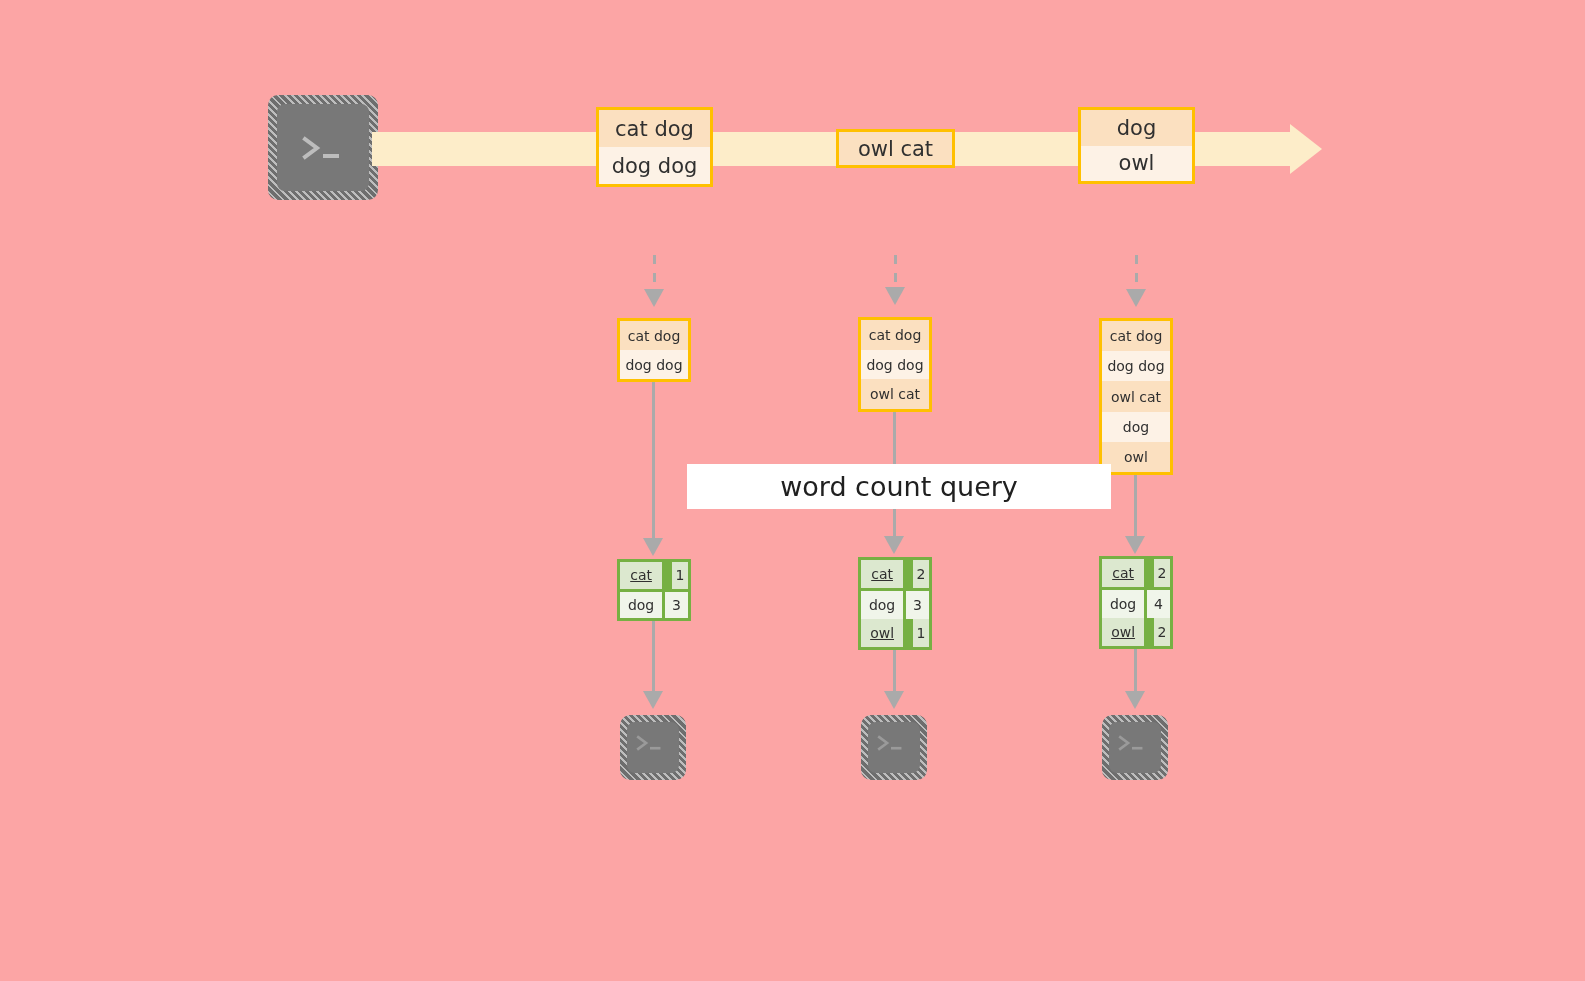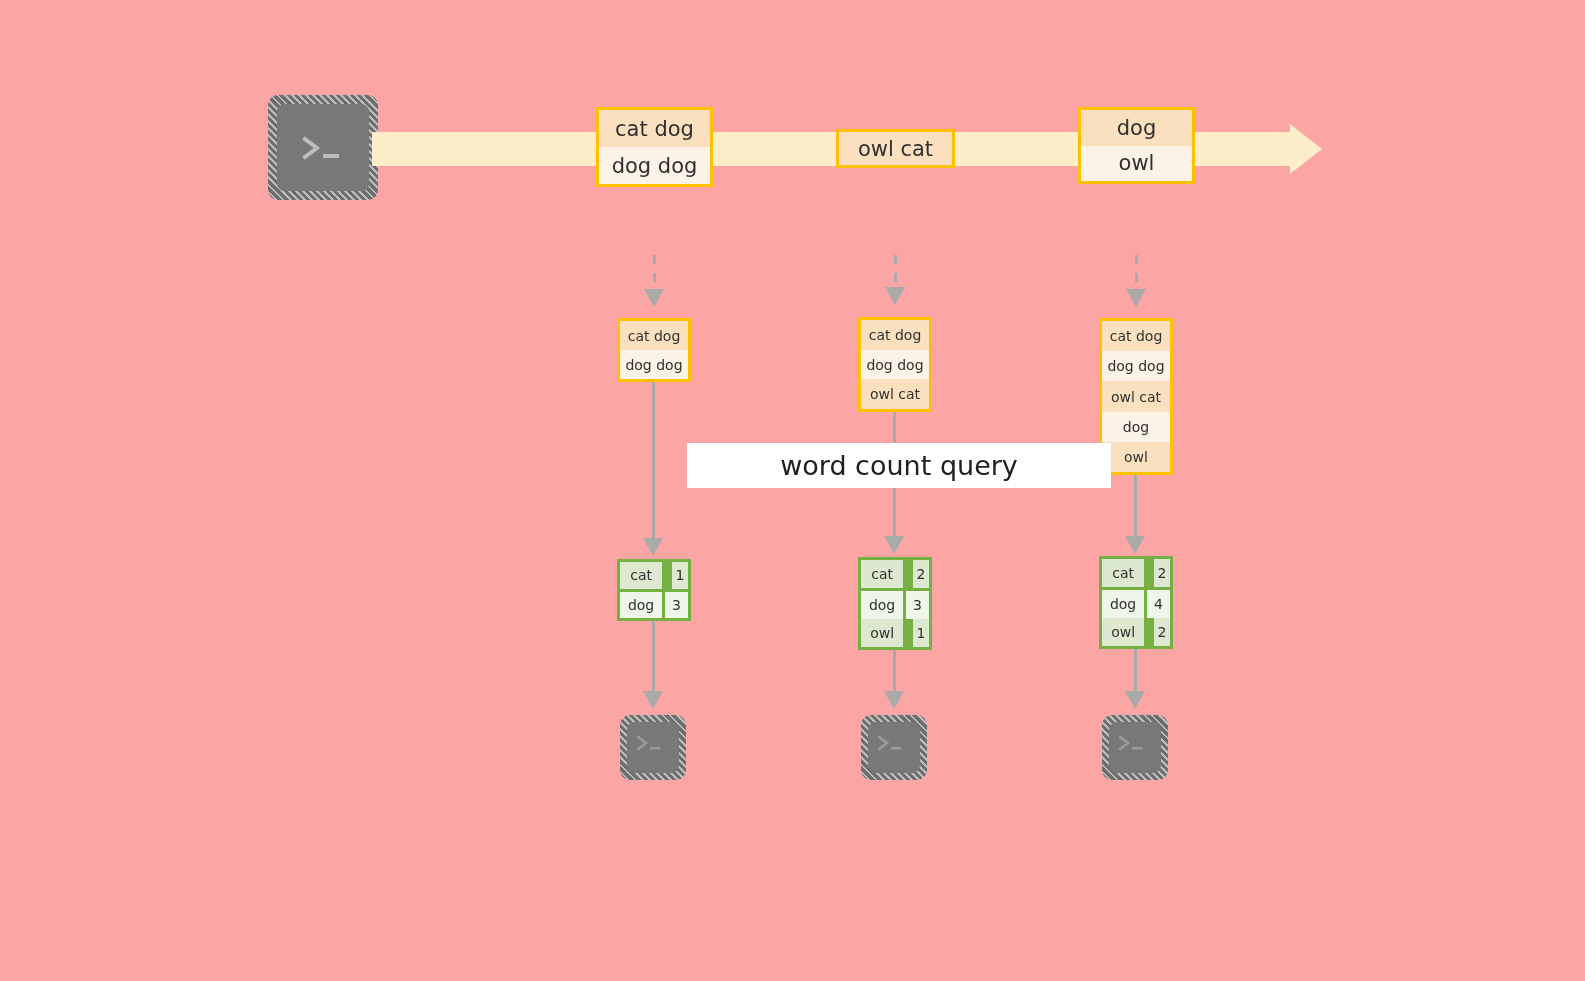--- a/index.html
+++ b/index.html
@@ -91,21 +91,21 @@
     align-items: center;
     justify-content: center;
     color: #303030;
     box-sizing: border-box;
     white-space: nowrap;
   }
   .gtable .gcell.word { flex: 0 0 62%; }
   .gtable .gcell.num  { flex: 1 1 auto; }
   .gtable .grow.dark  .gcell { background: #DCE8CF; }
   .gtable .grow.light .gcell { background: #F0F5EA; }
-  .gtable .grow.dark  .gcell.word { margin-right: 10px; }
+  .gtable .grow.dark  .gcell.word { margin-right: 10px; text-decoration: underline; }
   .gtable .grow.light .gcell.word { margin-right: 3px; }
   .gtable .grow.dark  { margin-bottom: 3px; }
   .gtable .grow:last-child { margin-bottom: 0; }
 
   
   .vline {
     position: absolute;
     background: #AAAAAA;
     width: 3px;
   }
@@ -194,21 +194,21 @@
 
   <div class="vline" style="left:652px; top:382px; height:158px;"></div>
   <div class="vhead" style="left:643px; top:538px; border-width:18px 10px 0 10px;"></div>
 
   <div class="vline" style="left:893px; top:412px; height:126px;"></div>
   <div class="vhead" style="left:884px; top:536px; border-width:18px 10px 0 10px;"></div>
 
   <div class="vline" style="left:1134px; top:475px; height:63px;"></div>
   <div class="vhead" style="left:1125px; top:536px; border-width:18px 10px 0 10px;"></div>
 
-  <div class="query-band" style="left:687px; top:443px; width:424px; height:45px; font-size:27px;">
+  <div class="query-band" style="left:687px; top:464px; width:424px; height:45px; font-size:27px;">
     <span>word count query</span>
   </div>
 
   <div class="gtable" style="left:617px; top:559px; width:74px; height:62px; font-size:14px;">
     <div class="grow dark">
       <div class="gcell word">cat</div>
       <div class="gcell num">1</div>
     </div>
     <div class="grow light">
       <div class="gcell word">dog</div>

